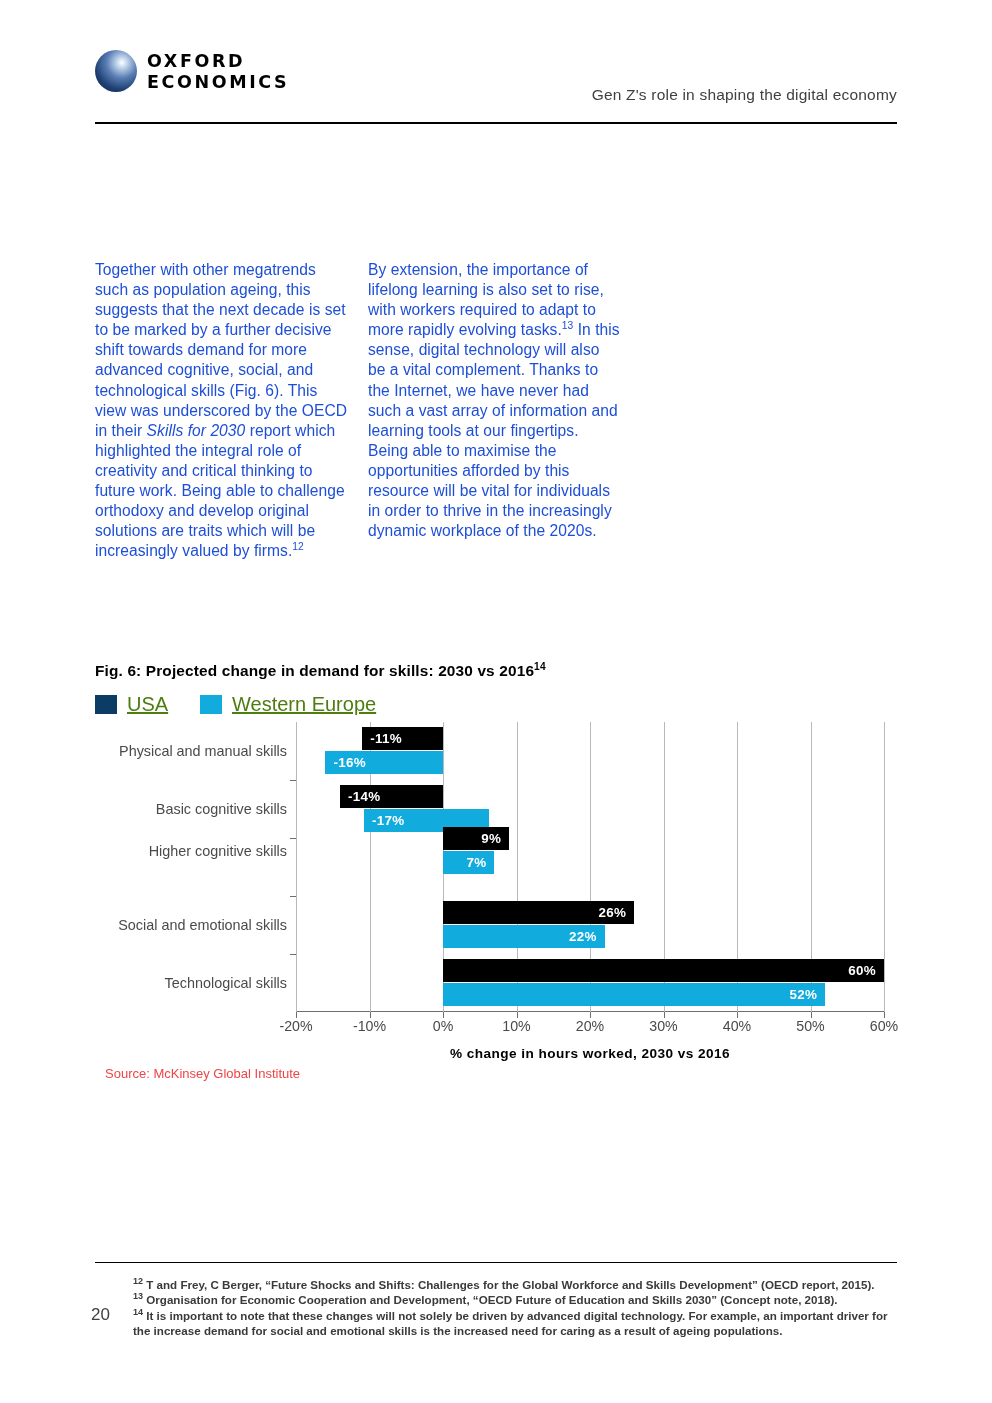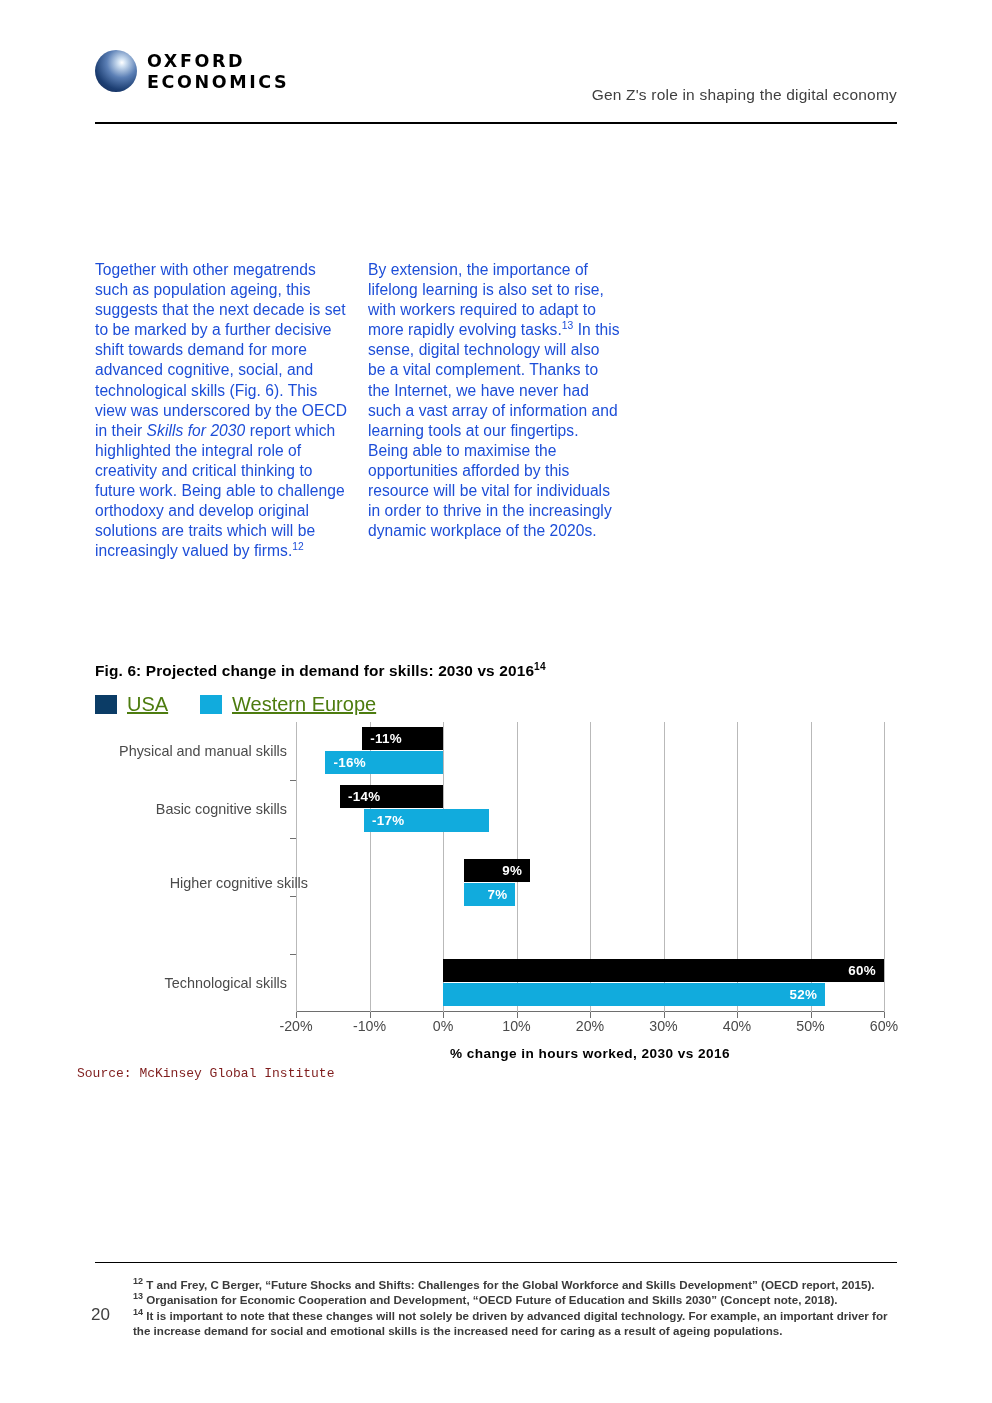--- a/index.html
+++ b/index.html
@@ -223,25 +223,24 @@
     top: 1046px;
     width: 588px;
     text-align: center;
     font-size: 13.6px;
     font-weight: bold;
     color: #000000;
     letter-spacing: 0.45px;
   }
   .source {
     position: absolute;
-    left: 77px;
+    left: 105px;
     top: 1066px;
     font-size: 13px;
-    color: #7f1d1d;
-    font-family: Liberation Mono, monospace;
+    color: #ef4444;
   }
 
   
   .footer-rule {
     position: absolute;
     left: 95px;
     top: 1262px;
     width: 802px;
     height: 0;
     border-top: 1px solid #000000;
@@ -337,30 +336,39 @@
     <div class="cat-row" style="top: 58px; height: 58px;">
       <div class="cat-label">Basic cognitive skills</div>
       <div class="bar usa neg" style="left: 44.1px; width: 102.9px;">
         <span class="bar-value">-14%</span>
       </div>
       <div class="bar weu neg" style="left: 30px; width: 125px; margin-left: 38px;">
         <span class="bar-value">-17%</span>
       </div>
     </div>
     <div class="ytick" style="top: 58px;"></div>
-    <div class="cat-row" style="top: 132px; height: 58px; margin-left: 21px;">
+    <div class="cat-row" style="top: 100px; height: 58px;">
       <div class="cat-label">Higher cognitive skills</div>
       <div class="bar usa pos" style="left: 147px; width: 66.15px;">
         <span class="bar-value">9%</span>
       </div>
       <div class="bar weu pos" style="left: 147px; width: 51.45px;">
         <span class="bar-value">7%</span>
       </div>
     </div>
     <div class="ytick" style="top: 116px;"></div>
+    <div class="cat-row" style="top: 174px; height: 58px;">
+      <div class="cat-label">Social and emotional skills</div>
+      <div class="bar usa pos" style="left: 147px; width: 191.1px;">
+        <span class="bar-value">26%</span>
+      </div>
+      <div class="bar weu pos" style="left: 147px; width: 161.7px;">
+        <span class="bar-value">22%</span>
+      </div>
+    </div>
     <div class="ytick" style="top: 174px;"></div>
     <div class="cat-row" style="top: 232px; height: 58px;">
       <div class="cat-label">Technological skills</div>
       <div class="bar usa pos" style="left: 147px; width: 441px;">
         <span class="bar-value">60%</span>
       </div>
       <div class="bar weu pos" style="left: 147px; width: 382.2px;">
         <span class="bar-value">52%</span>
       </div>
     </div>

